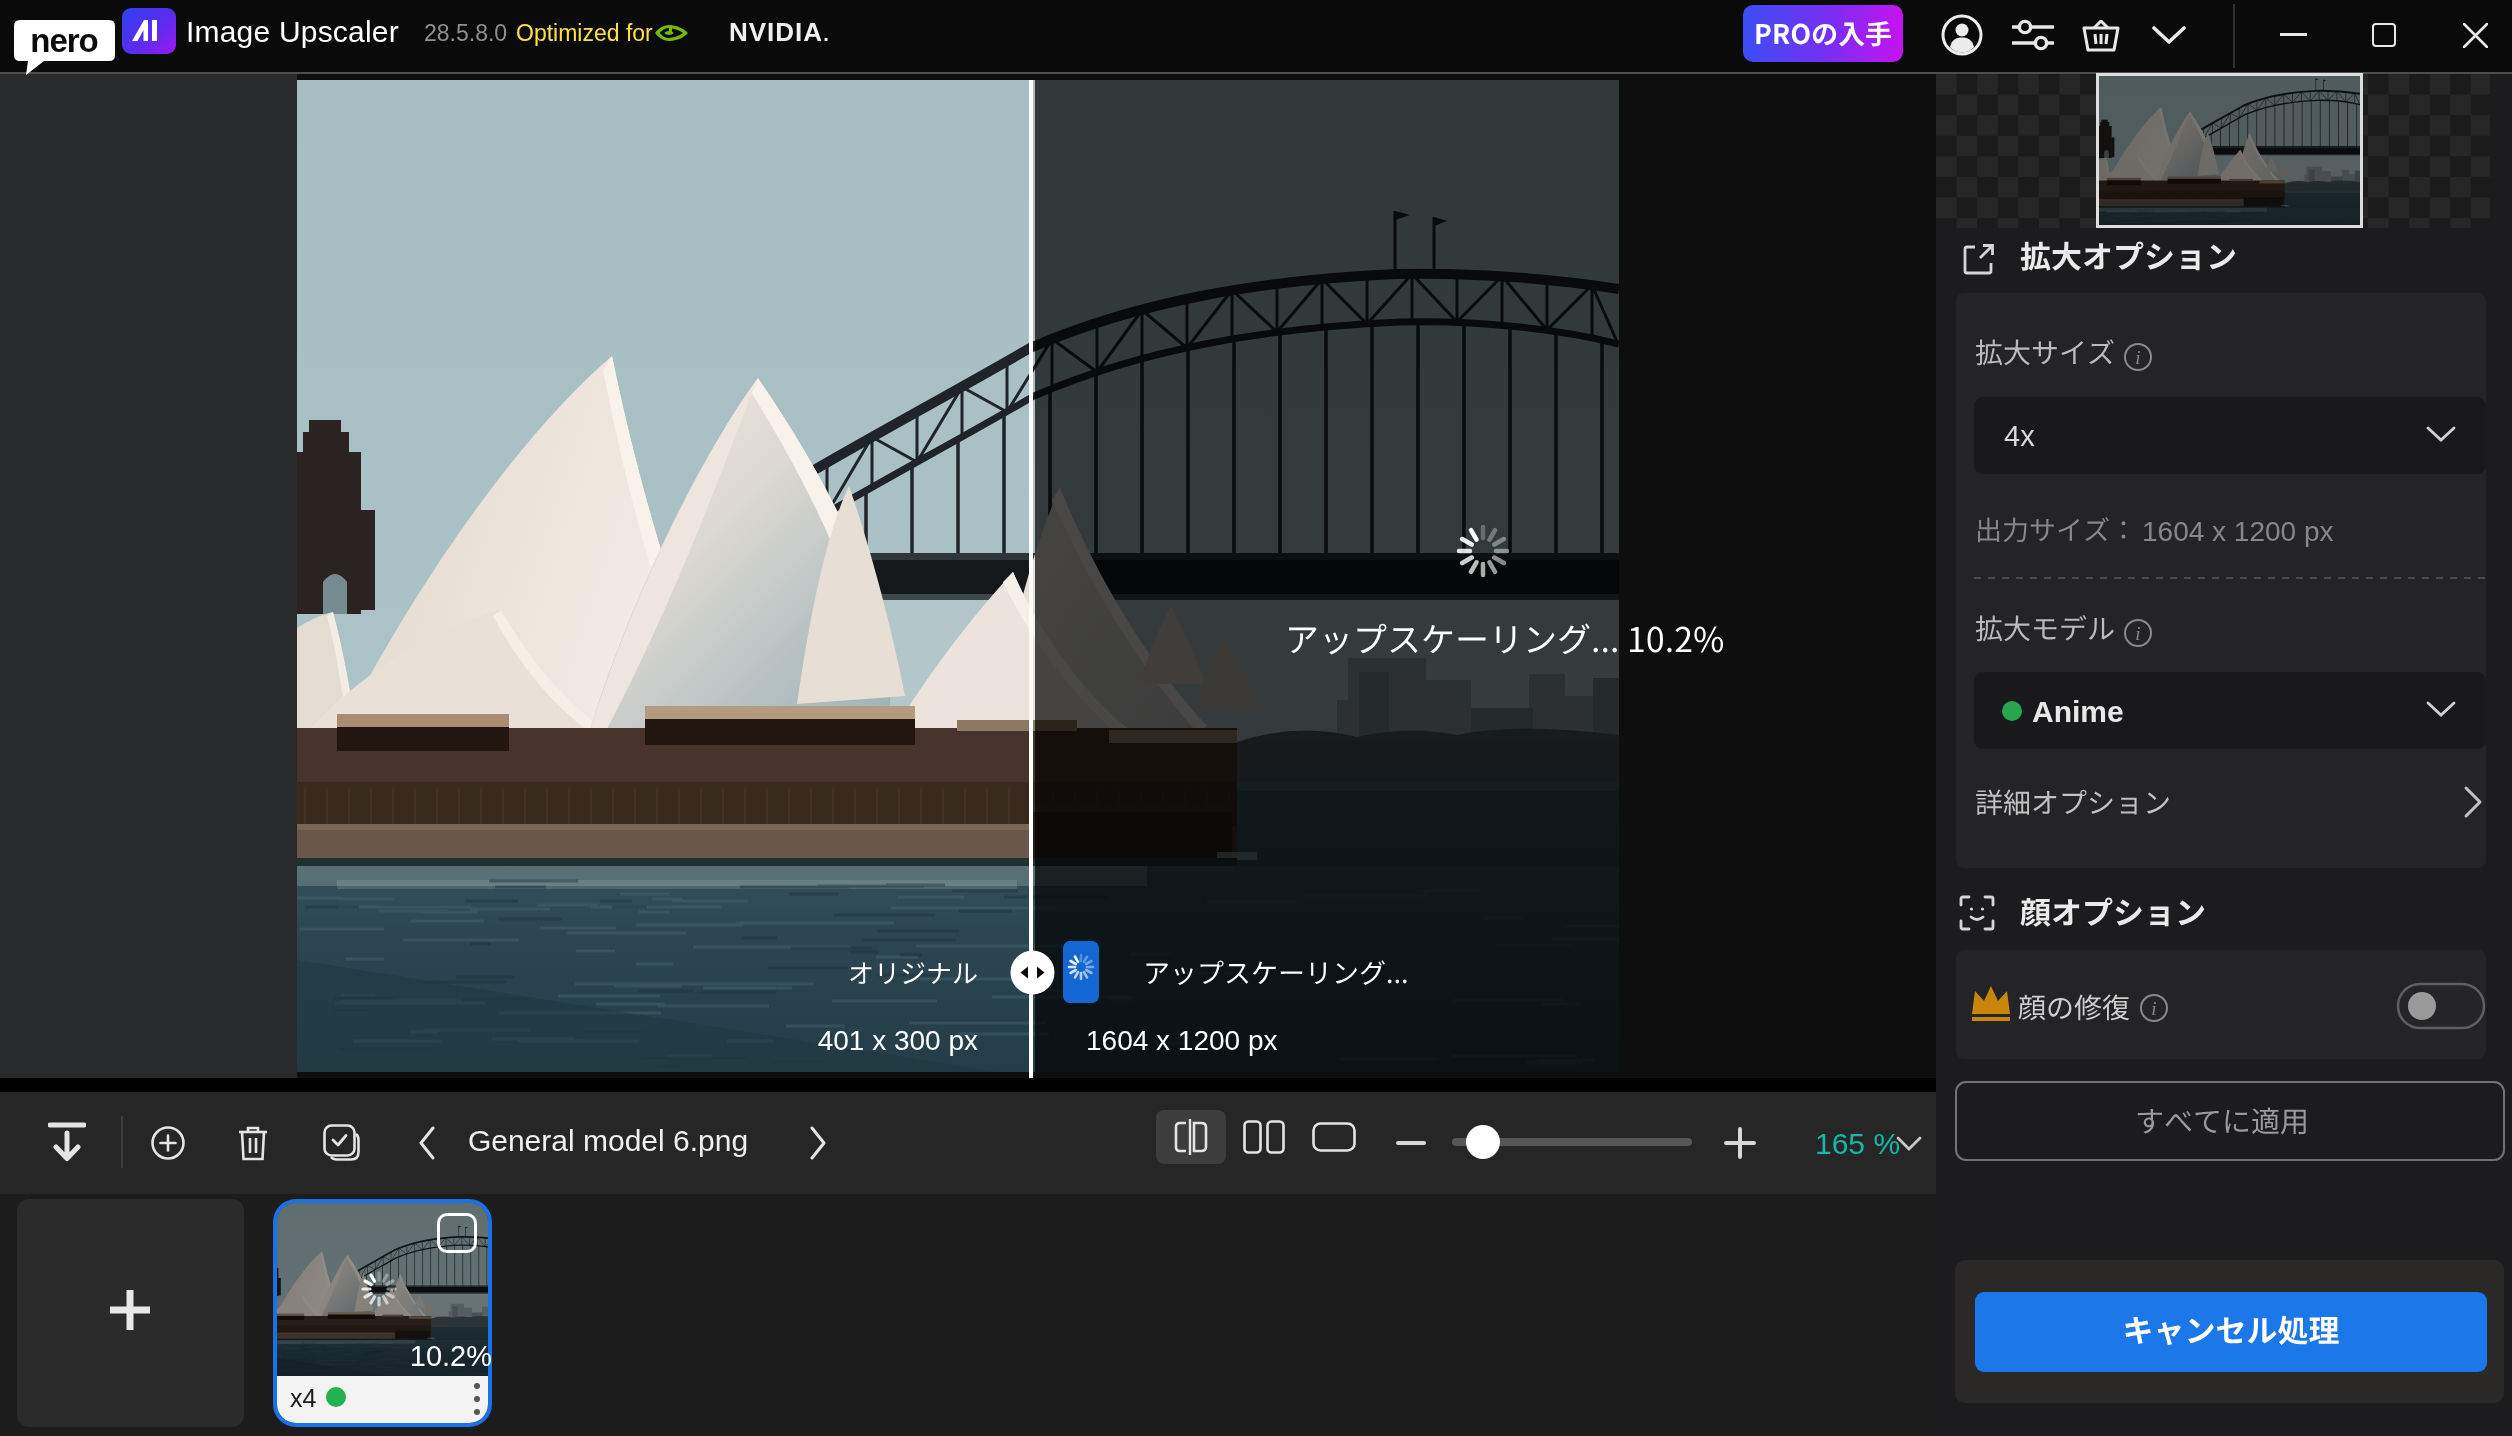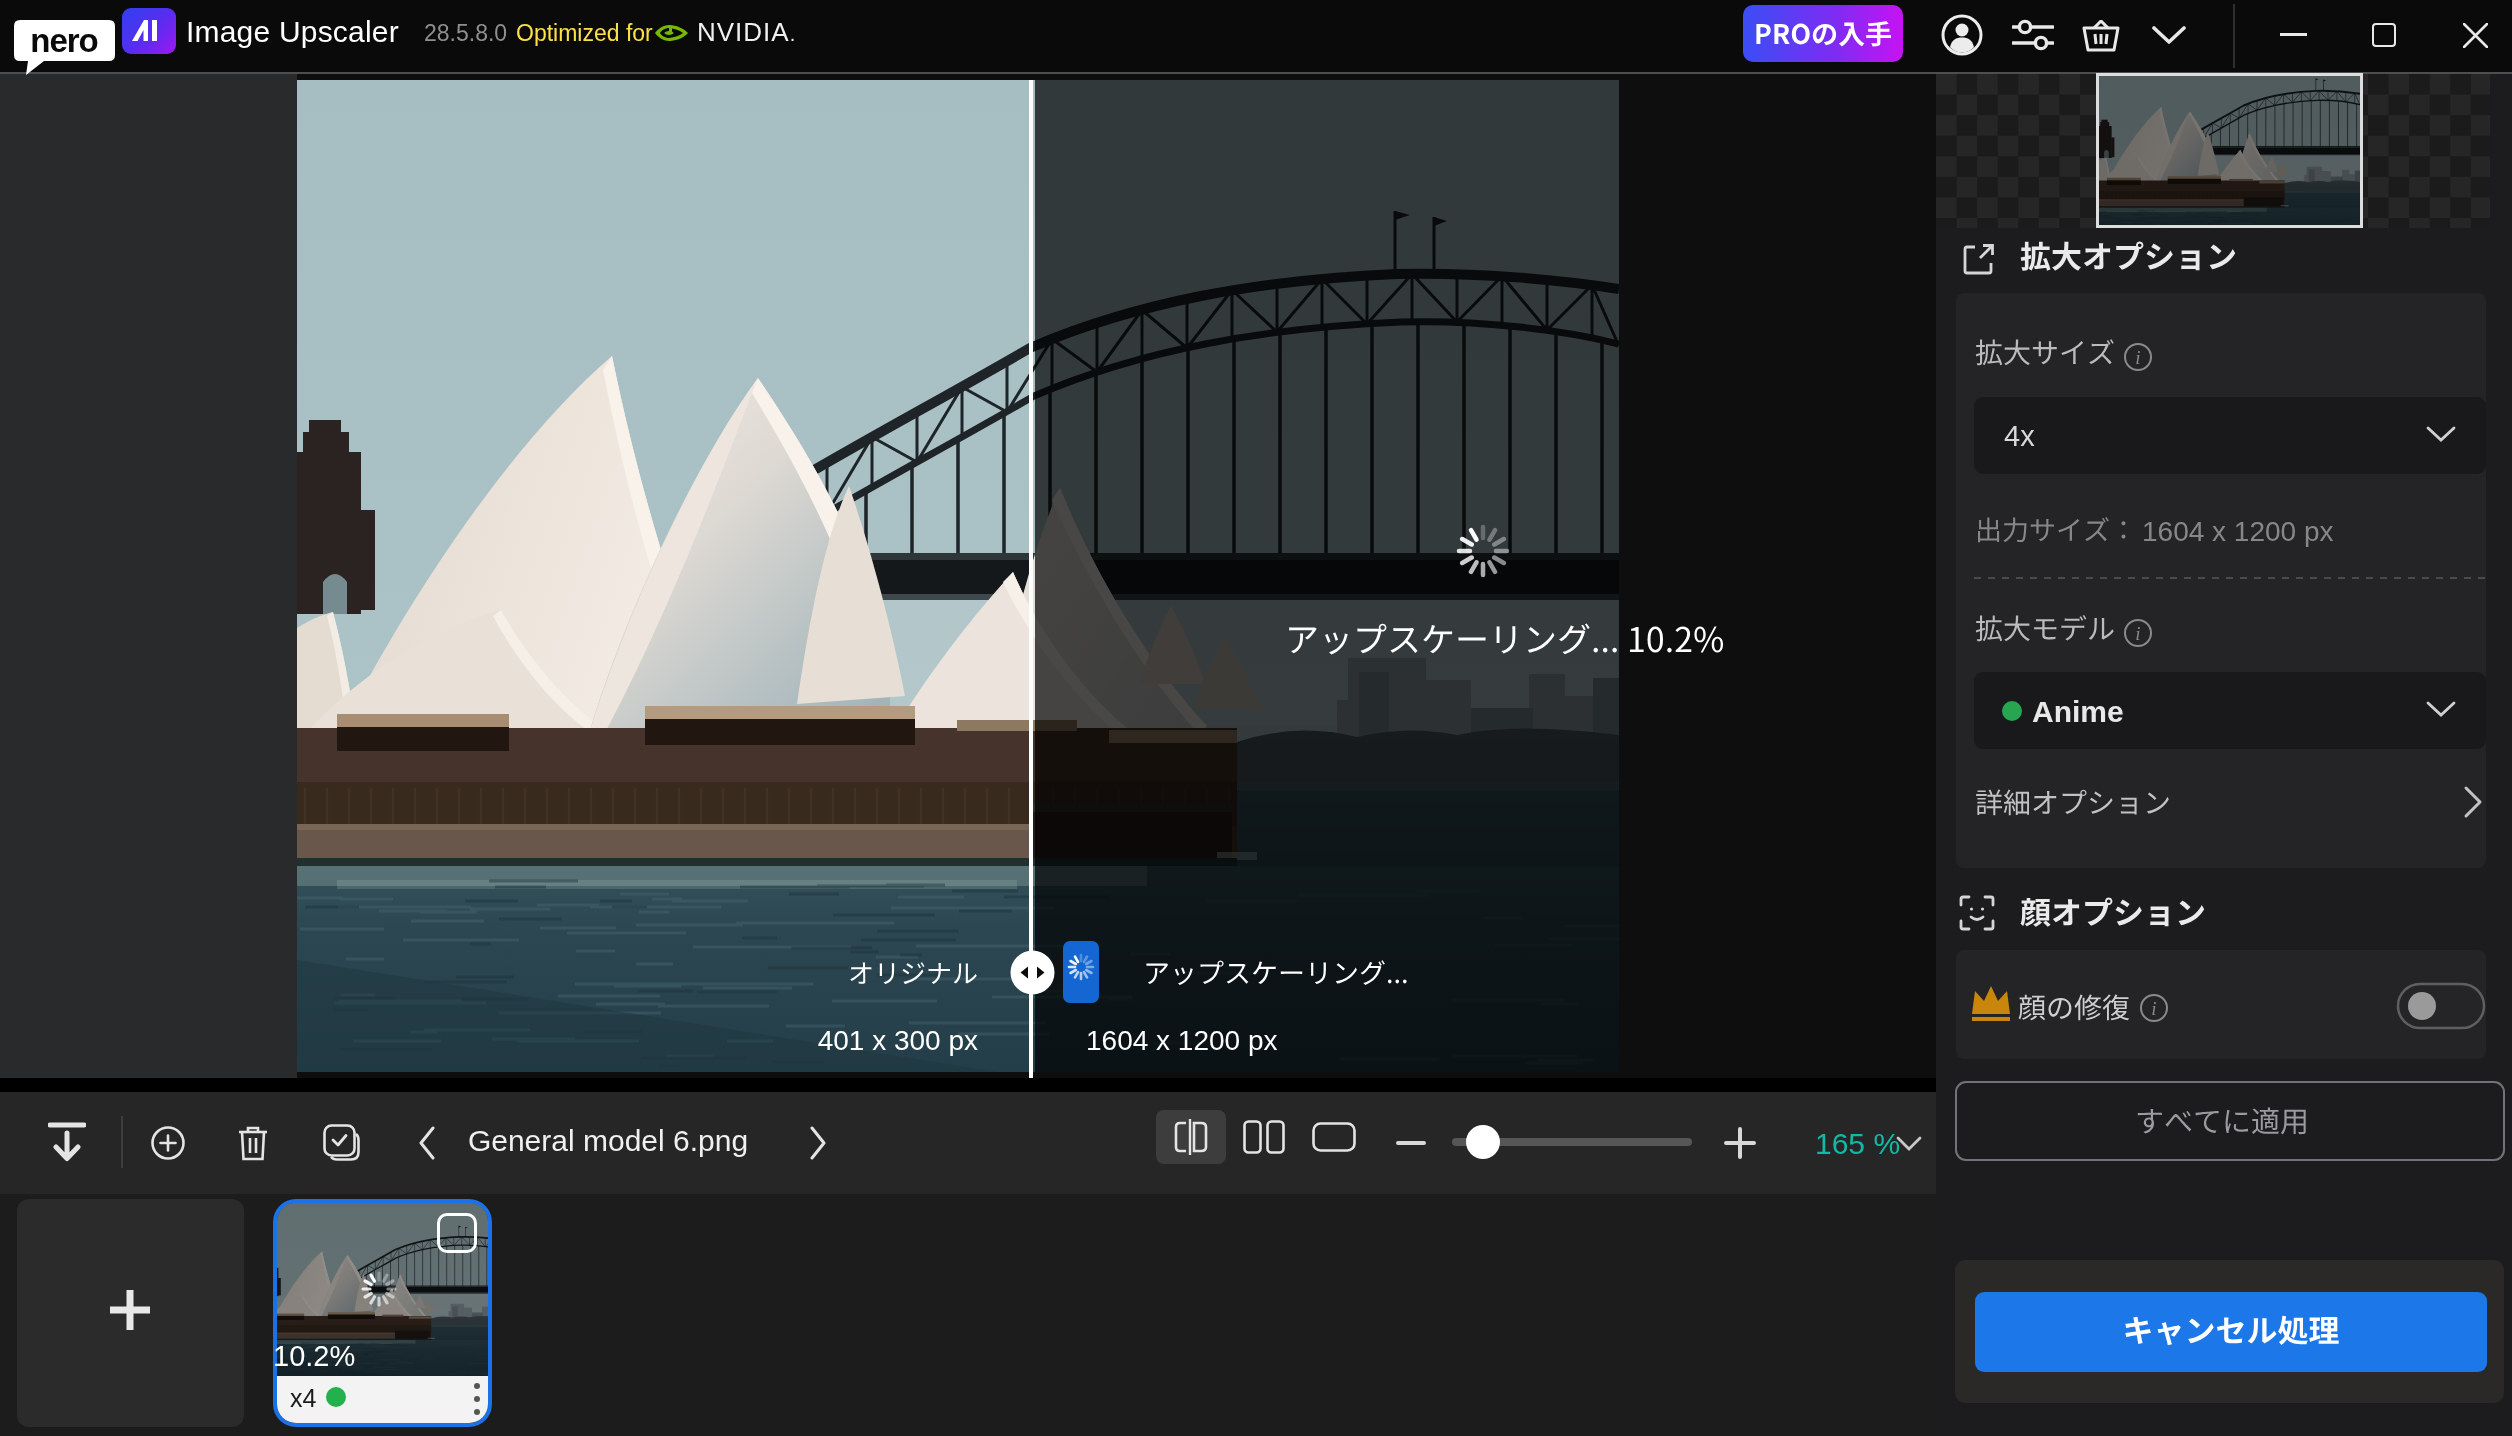--- a/index.html
+++ b/index.html
@@ -128,21 +128,21 @@
         <rect x="30" y="12" width="5" height="21" fill="#fff"></rect>
         <rect x="37" y="12" width="8" height="4.5" fill="#fff" opacity="0.0"></rect>
       </svg></div>
     <div class="abs" style="left:186px;top:15px;font-size:30px;font-weight:normal;color:#fff;letter-spacing:0.2px">Image Upscaler</div>
     <div class="abs" style="left:424px;top:20px;font-size:23px;color:#8f8f8f">28.5.8.0</div>
     <div class="abs" style="left:516px;top:20px;font-size:23px;color:#fde047">Optimized for</div>
     <div class="abs" style="left:655px;top:20px;width:36px;height:26px"><svg width="36" height="26" viewBox="0 0 36 26">
         <path d="M14,5 C8,5 3,9 0,13 C3,17 8,21 14,21 C15,21 16,20.9 17,20.7 L17,17.5 C16,17.8 15,18 14,18 C10,18 6.5,15.5 5,13 C6.5,10.5 10,8 14,8 L14,11 C12,11 10.3,11.8 9.2,13 C10.3,14.2 12,15 14,15 C16,15 17.7,14.2 18.8,13 L17,11.4 L17,5.2 C16,5.05 15,5 14,5 Z" fill="#76b900" transform="translate(0,0)"></path>
         <path d="M17,5.2 C24,6 30,9.5 33,13 C30,16.5 24,20 17,20.7 L17,17.5 C21.5,16.8 25.5,15 28,13 C25.5,11 21.5,9.2 17,8.5 Z" fill="#76b900"></path>
       </svg></div>
-    <div class="abs" style="left:697px;top:17px;font-size:26px;font-weight:normal;color:#f0f0f0;letter-spacing:1px">NVIDIA<span style="font-size:20px">.</span></div>
+    <div class="abs" style="left:729px;top:17px;font-size:26px;font-weight:bold;color:#f0f0f0;letter-spacing:1px">NVIDIA<span style="font-size:20px">.</span></div>
     <div class="abs" style="left:1743px;top:5px;width:160px;height:57px;border-radius:10px;background:linear-gradient(90deg,#3b4ef5 0%,#7a2df2 55%,#c613f2 100%)"></div>
     <svg class="abs" style="left:1743px;top:5px" width="160" height="57" viewBox="0 0 160 57">
       <path transform="translate(10.9,39.0)" fill="#fff" d="M2.5 0.0V-20.0H9.0Q11.2 -20.0 13.0 -19.4Q14.8 -18.8 15.8 -17.5Q16.8 -16.1 16.8 -13.7Q16.8 -11.4 15.8 -10.0Q14.8 -8.5 13.0 -7.8Q11.3 -7.1 9.1 -7.1H6.5V0.0ZM6.5 -10.3H8.9Q10.9 -10.3 11.9 -11.1Q12.9 -12.0 12.9 -13.7Q12.9 -15.5 11.9 -16.1Q10.8 -16.8 8.7 -16.8H6.5Z M20.5 0.0V-20.0H27.4Q29.5 -20.0 31.2 -19.4Q32.9 -18.9 33.9 -17.6Q34.9 -16.2 34.9 -13.9Q34.9 -11.7 33.9 -10.3Q32.9 -8.9 31.2 -8.2Q29.5 -7.5 27.4 -7.5H24.5V0.0ZM24.5 -10.7H27.0Q29.0 -10.7 30.0 -11.5Q31.0 -12.3 31.0 -13.9Q31.0 -15.6 30.0 -16.2Q29.0 -16.8 27.0 -16.8H24.5ZM31.3 0.0 26.7 -8.6 29.5 -11.1 35.8 0.0Z M46.8 0.4Q44.2 0.4 42.2 -0.9Q40.1 -2.1 39.0 -4.5Q37.9 -6.8 37.9 -10.1Q37.9 -13.3 39.0 -15.6Q40.1 -17.9 42.2 -19.1Q44.2 -20.4 46.8 -20.4Q49.5 -20.4 51.5 -19.1Q53.5 -17.9 54.6 -15.6Q55.8 -13.3 55.8 -10.1Q55.8 -6.8 54.6 -4.5Q53.5 -2.1 51.5 -0.9Q49.5 0.4 46.8 0.4ZM46.8 -3.1Q48.3 -3.1 49.4 -3.9Q50.5 -4.8 51.1 -6.4Q51.7 -8.0 51.7 -10.1Q51.7 -12.2 51.1 -13.8Q50.5 -15.3 49.4 -16.1Q48.3 -16.9 46.8 -16.9Q45.3 -16.9 44.2 -16.1Q43.2 -15.3 42.6 -13.8Q42.0 -12.2 42.0 -10.1Q42.0 -8.0 42.6 -6.4Q43.2 -4.8 44.2 -3.9Q45.3 -3.1 46.8 -3.1Z M73.2 -18.5Q72.9 -16.4 72.5 -14.1Q72.0 -11.8 71.3 -9.4Q70.5 -6.7 69.5 -4.7Q68.4 -2.7 67.2 -1.7Q65.9 -0.6 64.4 -0.6Q62.9 -0.6 61.7 -1.6Q60.4 -2.6 59.7 -4.4Q58.9 -6.2 58.9 -8.5Q58.9 -10.8 59.9 -12.9Q60.8 -15.0 62.5 -16.6Q64.2 -18.2 66.5 -19.1Q68.7 -20.0 71.3 -20.0Q73.9 -20.0 75.9 -19.2Q77.9 -18.4 79.3 -17.0Q80.7 -15.5 81.5 -13.6Q82.2 -11.7 82.2 -9.5Q82.2 -6.7 81.1 -4.4Q79.9 -2.2 77.6 -0.7Q75.4 0.7 72.0 1.3L69.9 -1.9Q70.7 -2.0 71.3 -2.1Q71.9 -2.3 72.5 -2.4Q73.7 -2.7 74.9 -3.3Q76.0 -3.9 76.8 -4.8Q77.7 -5.7 78.1 -6.9Q78.6 -8.1 78.6 -9.6Q78.6 -11.2 78.1 -12.5Q77.6 -13.9 76.7 -14.8Q75.7 -15.8 74.4 -16.3Q73.0 -16.9 71.3 -16.9Q69.1 -16.9 67.5 -16.1Q65.8 -15.3 64.7 -14.1Q63.6 -12.9 63.0 -11.5Q62.4 -10.1 62.4 -8.8Q62.4 -7.5 62.7 -6.6Q63.0 -5.7 63.5 -5.2Q64.0 -4.8 64.5 -4.8Q65.1 -4.8 65.6 -5.4Q66.2 -5.9 66.7 -7.1Q67.3 -8.3 67.8 -10.1Q68.4 -12.1 68.9 -14.3Q69.3 -16.5 69.5 -18.6Z M90.4 -21.4H98.1V-18.1H90.4ZM96.5 -21.4H99.8Q99.8 -20.2 99.9 -18.5Q100.0 -16.9 100.4 -15.0Q100.7 -13.2 101.4 -11.2Q102.1 -9.3 103.3 -7.4Q104.5 -5.5 106.3 -3.7Q108.0 -2.0 110.5 -0.5Q110.2 -0.2 109.7 0.3Q109.2 0.8 108.7 1.4Q108.2 1.9 107.9 2.3Q105.4 0.8 103.5 -1.2Q101.7 -3.1 100.4 -5.3Q99.1 -7.5 98.3 -9.8Q97.6 -12.1 97.2 -14.2Q96.7 -16.3 96.6 -18.2Q96.5 -20.1 96.5 -21.4ZM95.3 -15.5 99.0 -14.8Q98.1 -10.8 96.5 -7.6Q95.0 -4.3 92.9 -1.8Q90.7 0.7 87.9 2.4Q87.6 2.0 87.1 1.5Q86.5 1.0 86.0 0.5Q85.4 0.0 84.9 -0.3Q89.2 -2.4 91.7 -6.3Q94.2 -10.2 95.3 -15.5Z M132.3 -23.0 134.7 -20.3Q132.6 -19.8 130.2 -19.4Q127.7 -19.0 125.1 -18.7Q122.5 -18.4 119.9 -18.2Q117.2 -18.1 114.7 -18.0Q114.7 -18.6 114.4 -19.5Q114.2 -20.3 113.9 -20.8Q116.4 -20.9 118.9 -21.1Q121.5 -21.3 123.9 -21.6Q126.4 -21.8 128.5 -22.2Q130.7 -22.5 132.3 -23.0ZM114.2 -15.3H135.5V-12.2H114.2ZM112.3 -9.0H137.1V-5.9H112.3ZM123.1 -19.2H126.5V-1.5Q126.5 -0.0 126.1 0.7Q125.7 1.4 124.7 1.8Q123.7 2.2 122.2 2.3Q120.7 2.4 118.6 2.4Q118.6 1.9 118.3 1.3Q118.1 0.8 117.8 0.2Q117.6 -0.4 117.3 -0.8Q118.3 -0.8 119.3 -0.8Q120.3 -0.8 121.1 -0.8Q121.9 -0.8 122.2 -0.8Q122.7 -0.8 122.9 -0.9Q123.1 -1.1 123.1 -1.5Z"></path>
     </svg>
     <svg class="abs" style="left:1941px;top:14px" width="42" height="42" viewBox="0 0 42 42">
       <circle cx="21" cy="21" r="19" fill="none" stroke="#ececec" stroke-width="3"></circle>
       <circle cx="21" cy="16" r="6.5" fill="#ececec"></circle>
       <path d="M9,33 C11,25.5 15,23.5 21,23.5 C27,23.5 31,25.5 33,33 C29.5,37 25,38.5 21,38.5 C17,38.5 12.5,37 9,33 Z" fill="#ececec"></path>
     </svg>
     <svg class="abs" style="left:2012px;top:18px" width="42" height="34" viewBox="0 0 42 34">
@@ -394,21 +394,21 @@
       <line x1="37.0" y1="28.0" x2="44.0" y2="28.0" stroke="#fff" stroke-width="3.2" stroke-linecap="round" opacity="0.45"></line>
       <line x1="35.8" y1="32.5" x2="41.9" y2="36.0" stroke="#fff" stroke-width="3.2" stroke-linecap="round" opacity="0.52"></line>
       <line x1="32.5" y1="35.8" x2="36.0" y2="41.9" stroke="#fff" stroke-width="3.2" stroke-linecap="round" opacity="0.59"></line>
       <line x1="28.0" y1="37.0" x2="28.0" y2="44.0" stroke="#fff" stroke-width="3.2" stroke-linecap="round" opacity="0.66"></line>
       <line x1="23.5" y1="35.8" x2="20.0" y2="41.9" stroke="#fff" stroke-width="3.2" stroke-linecap="round" opacity="0.73"></line>
       <line x1="20.2" y1="32.5" x2="14.1" y2="36.0" stroke="#fff" stroke-width="3.2" stroke-linecap="round" opacity="0.80"></line>
       <line x1="19.0" y1="28.0" x2="12.0" y2="28.0" stroke="#fff" stroke-width="3.2" stroke-linecap="round" opacity="0.86"></line>
       <line x1="20.2" y1="23.5" x2="14.1" y2="20.0" stroke="#fff" stroke-width="3.2" stroke-linecap="round" opacity="0.93"></line>
       <line x1="23.5" y1="20.2" x2="20.0" y2="14.1" stroke="#fff" stroke-width="3.2" stroke-linecap="round" opacity="1.00"></line>
     </svg>
-    <div class="abs" style="left:273px;top:1340px;width:219px;text-align:left;font-size:29px;color:#fff">10.2%</div>
+    <div class="abs" style="left:273px;top:1340px;width:219px;text-align:right;font-size:29px;color:#fff">10.2%</div>
     <div class="abs" style="left:1936px;top:74px;width:576px;height:1362px;background:#1c1c1e"></div>
     <div class="abs" style="left:1936px;top:74px;width:554px;height:154px;background:#1b1b1b;overflow:hidden"><svg width="554" height="154" viewBox="0 0 554 154">
         <g fill="#262626">
           <rect x="0.0" y="0.0" width="20.6" height="20.6"></rect>
           <rect x="41.1" y="0.0" width="20.6" height="20.6"></rect>
           <rect x="82.3" y="0.0" width="20.6" height="20.6"></rect>
           <rect x="123.4" y="0.0" width="20.6" height="20.6"></rect>
           <rect x="164.6" y="0.0" width="20.6" height="20.6"></rect>
           <rect x="205.7" y="0.0" width="20.6" height="20.6"></rect>
           <rect x="246.8" y="0.0" width="20.6" height="20.6"></rect>

